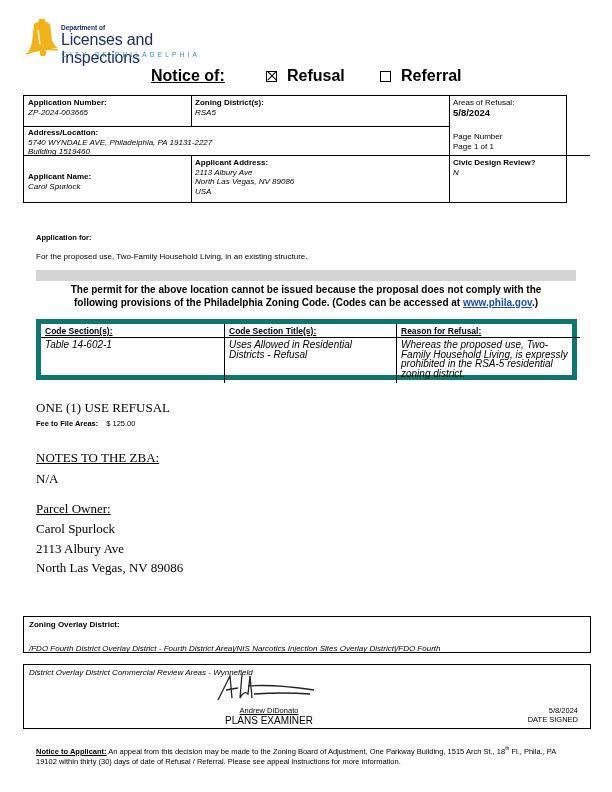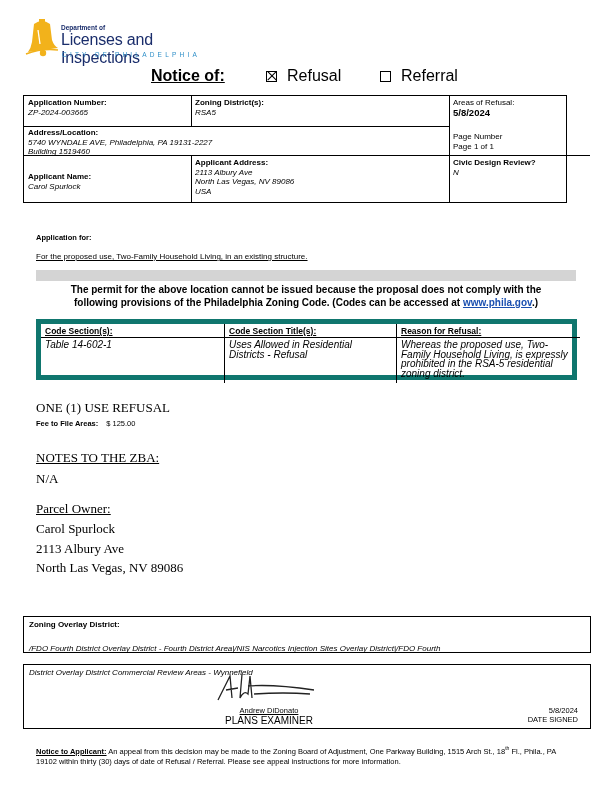--- a/index.html
+++ b/index.html
@@ -7,41 +7,41 @@
   body { font-family: "Liberation Sans", sans-serif; color: #000; position: relative; font-size: 8px; }
 
   .logo { position: absolute; left: 24px; top: 18px; width: 210px; height: 42px; }
   .logo svg { position: absolute; left: 0; top: 0; }
   .logo .dept { position: absolute; left: 37px; top: 6px; font-size: 6.5px; font-weight: bold; color: #1a2d6b; }
   .logo .li { position: absolute; left: 37px; top: 13px; font-size: 16px; color: #1a2d6b; letter-spacing: -0.2px; }
   .logo .city { position: absolute; left: 38px; top: 33px; font-size: 6.5px; color: #2f8fc8; letter-spacing: 3.2px; }
 
   .notice-row { position: absolute; top: 67px; left: 0; width: 612px; height: 20px; }
   .notice-of { position: absolute; left: 151px; top: 0; font-size: 16px; font-weight: bold; text-decoration: underline; }
-  .opt { position: absolute; top: 0; font-size: 16px; font-weight: normal; display: flex; align-items: center; text-align: center; }
+  .opt { position: absolute; top: 0; font-size: 16px; font-weight: bold; display: flex; align-items: center; text-align: center; }
   .opt .box { width: 11px; height: 11px; border: 1.2px solid #000; margin-right: 10px; position: relative; }
   .opt .box.checked::before, .opt .box.checked::after {
     content: ""; position: absolute; left: 50%; top: 50%; width: 12px; height: 1.2px; background: #000;
   }
   .opt .box.checked::before { transform: translate(-50%, -50%) rotate(45deg); }
   .opt .box.checked::after { transform: translate(-50%, -50%) rotate(-45deg); }
   .opt-refusal { left: 266px; }
   .opt-referral { left: 380px; }
 
   .info-table { position: absolute; left: 23px; top: 95px; width: 544px; height: 108px; border: 1.5px solid #000; }
   .cell { position: absolute; font-size: 8px; line-height: 9.5px; padding: 2px 4px; }
   .cell .lbl { font-weight: bold; }
   .cell .lbl.norm { font-weight: normal; }
   .cell .val { font-style: italic; }
   .cell .val.bold { font-weight: bold; font-style: normal; font-size: 9.5px; }
   .vline { position: absolute; width: 1px; background: #000; }
   .hline { position: absolute; height: 1px; background: #000; }
 
   .app-for-label { position: absolute; left: 36px; top: 233px; font-size: 7.5px; font-weight: bold; }
-  .app-for-text { position: absolute; left: 36px; top: 252px; font-size: 8px; text-decoration: underline; }
+  .app-for-text { position: absolute; left: 36px; top: 252px; font-size: 8px; }
 
   .gray-bar { position: absolute; left: 36px; top: 270px; width: 540px; height: 11px; background: #d4d4d4; }
   .permit-msg { position: absolute; left: 36px; top: 284px; width: 540px; font-size: 10px; font-weight: bold; text-align: center; line-height: 12.5px; }
   .permit-msg a { color: #1a4fb0; text-decoration: underline; }
 
   .code-table { position: absolute; left: 36px; top: 319px; width: 541px; height: 61px; border: 5px solid #0f766e; }
   .code-table .hd { position: absolute; top: 2px; font-size: 8.5px; font-weight: bold; text-decoration: underline; }
   .code-table .cv { position: absolute; top: 16px; font-size: 10px; font-style: italic; line-height: 9.5px; }
 
   .s-text { position: absolute; left: 36px; font-size: 13px; font-family: Liberation Serif, serif; }

